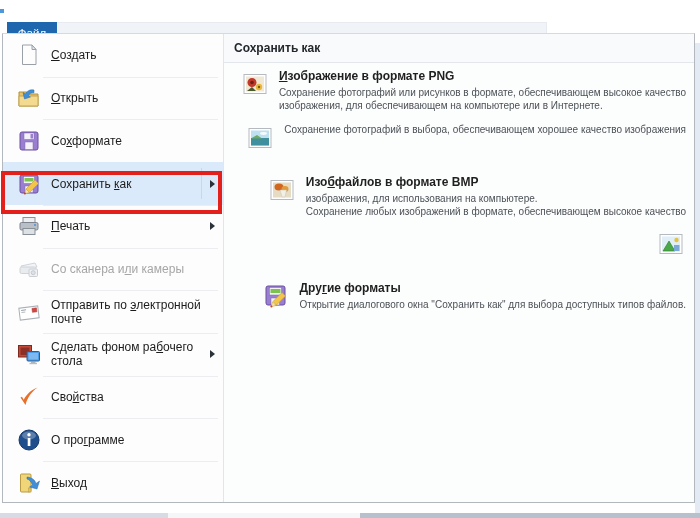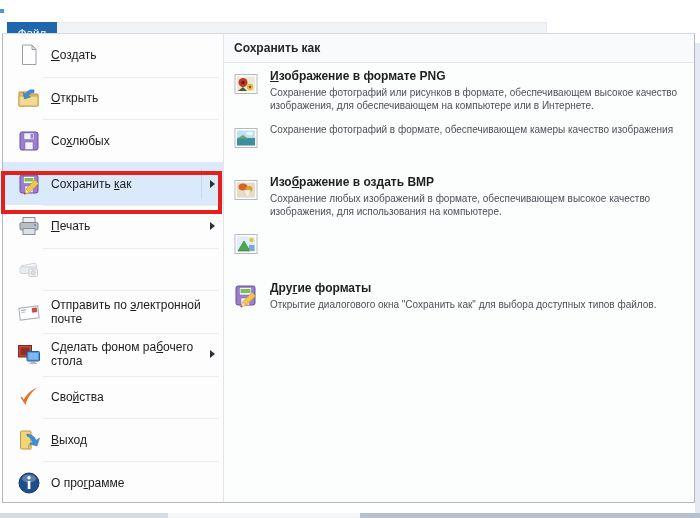--- a/index.html
+++ b/index.html
@@ -28,21 +28,21 @@
   .vline { position:absolute; right:21px; top:6px; bottom:6px; width:1px; background:#c5d9ee; }
   .sub-arrow { position:absolute; right:8px; top:50%; margin-top:-4px; width:0; height:0;
                border-left:5px solid #2b3138; border-top:4px solid transparent; border-bottom:4px solid transparent; }
   .key { text-decoration:underline; }
 
   .red-box { position:absolute; left:1px; top:171px; width:221px; height:43px; border:4px solid #e3201c; pointer-events:none; z-index:6; }
 
   
   .sub-pane { flex:1; border-left:1px solid #e2e5e9; background:#fcfdfd; display:flex; flex-direction:column; }
   .sub-header { padding:7px 0 7px 10px; font-size:12px; font-weight:bold; color:#24272b; background:#f8fafb; border-bottom:1px solid #e3e6ea; }
-  .sub-item { display:flex; align-items:flex-start; min-height:52px; padding:6px 8px 4px 9px; }
+  .sub-item { display:flex; align-items:flex-start; min-height:52px; padding:6px 8px 4px 9px;justify-content:flex-end; }
   .sub-item .ic { width:28px; flex:none; margin-top:2px; }
   .sub-item .txt { margin-left:9px; }
   .sub-title { font-size:12px; font-weight:bold; color:#1f1f1f; margin-bottom:3px; }
   .sub-desc { font-size:10px; line-height:13.4px; color:#4c5157; white-space:nowrap; overflow:hidden; }
 
   .right-strip { position:absolute; left:695px; top:43px; width:5px; height:470px; background:#e4eaf4; }
   .bottom-strip { position:absolute; left:0; top:513px; width:700px; height:5px; display:flex; }
   .bs-a { width:168px; background:#d7dce4; }
   .bs-b { width:192px; background:#f4f6f8; }
   .bs-c { flex:1; background:#b7c0cd; }
@@ -83,21 +83,21 @@
 
       <div class="mrow">
         <span class="ic">
           <svg width="26" height="26" viewBox="0 0 26 26">
             <rect x="4" y="4" width="18" height="18" rx="2" fill="#9a7fd1" stroke="#6a4fa0"></rect>
             <rect x="8" y="5" width="10" height="6.5" fill="#f4f2f8" stroke="#7d66b0" stroke-width="0.5"></rect>
             <rect x="9" y="14" width="8" height="7.5" fill="#f4f2f8" stroke="#7d66b0" stroke-width="0.5"></rect>
             <rect x="14.5" y="6" width="2.5" height="4.5" fill="#9a7fd1"></rect>
           </svg>
         </span>
-        <span class="lbl"><span>Со</span><span class="key">х</span><span>любых</span></span>
+        <span class="lbl"><span>Со</span><span class="key">х</span><span>формате</span></span>
       </div>
 
       <div class="mrow selected">
         <span class="ic">
           <svg width="26" height="26" viewBox="0 0 26 26">
             <rect x="4" y="4" width="18" height="18" rx="2" fill="#9a7fd1" stroke="#6a4fa0"></rect>
             <rect x="7.5" y="5.5" width="11" height="7" fill="#f4f2f8" stroke="#7d66b0" stroke-width="0.5"></rect>
             <rect x="8.5" y="7" width="9" height="3.5" fill="#7cc24e"></rect>
             <rect x="9" y="15" width="8" height="6.5" fill="#f4f2f8" stroke="#7d66b0" stroke-width="0.5"></rect>
             <path d="M19 9 l3.5 3.5 -9 9 -3.5 -3.5 z" fill="#f3c64a" stroke="#c79a2e" stroke-width="0.6"></path>
@@ -125,20 +125,21 @@
 
       <div class="mrow disabled">
         <span class="ic">
           <svg width="26" height="26" viewBox="0 0 26 26" opacity="0.65">
             <path d="M5 10 l14 -3 2 4 -14 3 z" fill="#eef0f3" stroke="#b7bcc3"></path>
             <rect x="4" y="11" width="16" height="6.5" rx="1.5" fill="#dfe3e8" stroke="#b7bcc3"></rect>
             <rect x="13" y="13" width="8.5" height="7.5" rx="1" fill="#e9ecef" stroke="#b0b5bc"></rect>
             <circle cx="17.2" cy="16.7" r="2" fill="#cfd4da" stroke="#a8adb4"></circle>
           </svg>
         </span>
+        <span class="lbl"><span>Со сканера и</span><span class="key">л</span><span>и камеры</span></span>
       </div>
 
       <div class="mrow">
         <span class="ic">
           <svg width="26" height="26" viewBox="0 0 26 26">
             <g transform="rotate(-7 13 14)">
               <rect x="3.5" y="8" width="19" height="12" fill="#ffffff" stroke="#a9afb6"></rect>
               <rect x="5.5" y="10" width="5" height="1" fill="#9aa0a8"></rect>
               <rect x="5.5" y="12" width="4" height="1" fill="#b4bac1"></rect>
               <rect x="16.5" y="9.8" width="4.5" height="4" fill="#d64541" stroke="#a83430" stroke-width="0.5"></rect>
@@ -168,38 +169,38 @@
           <svg width="26" height="26" viewBox="0 0 26 26">
             <path d="M4.5 13.5 l5 7.5 c2 -8 6.5 -13.5 12 -17.5 -6.5 2.5 -11 7 -13.8 12.3 l-1.7 -3z" fill="#e8702a"></path>
           </svg>
         </span>
         <span class="lbl"><span>Сво</span><span class="key">й</span><span>ства</span></span>
       </div>
 
       <div class="mrow">
         <span class="ic">
           <svg width="26" height="26" viewBox="0 0 26 26">
-            <rect x="4.5" y="4" width="10.5" height="18" rx="1" fill="#f0d678" stroke="#b89b43"></rect>
-            <rect x="12.5" y="18" width="2.5" height="4" fill="#e2c35c" stroke="#b89b43" stroke-width="0.5"></rect>
-            <path d="M11 7 c5 0.5 8 3 9 6.5 l3.5 -2.5 -2.5 8 -7.5 -2 3 -2 c-1.5 -3.5 -3 -5.5 -5.5 -6 z" fill="#3f8fd6" stroke="#2a6aa8" stroke-width="0.5"></path>
-          </svg>
-        </span>
-        <span class="lbl"><span class="key">В</span><span>ыход</span></span>
-      </div>
-
-      <div class="mrow">
-        <span class="ic">
-          <svg width="26" height="26" viewBox="0 0 26 26">
             <circle cx="13" cy="13" r="10" fill="#1f4e8c" stroke="#163a6b"></circle>
             <ellipse cx="13" cy="8.5" rx="7" ry="4" fill="rgba(255,255,255,0.28)"></ellipse>
             <rect x="11.7" y="11" width="2.7" height="8" fill="#ffffff"></rect>
             <circle cx="13" cy="7.8" r="1.7" fill="#ffffff"></circle>
           </svg>
         </span>
         <span class="lbl"><span>О про</span><span class="key">г</span><span>рамме</span></span>
+      </div>
+
+      <div class="mrow">
+        <span class="ic">
+          <svg width="26" height="26" viewBox="0 0 26 26">
+            <rect x="4.5" y="4" width="10.5" height="18" rx="1" fill="#f0d678" stroke="#b89b43"></rect>
+            <rect x="12.5" y="18" width="2.5" height="4" fill="#e2c35c" stroke="#b89b43" stroke-width="0.5"></rect>
+            <path d="M11 7 c5 0.5 8 3 9 6.5 l3.5 -2.5 -2.5 8 -7.5 -2 3 -2 c-1.5 -3.5 -3 -5.5 -5.5 -6 z" fill="#3f8fd6" stroke="#2a6aa8" stroke-width="0.5"></path>
+          </svg>
+        </span>
+        <span class="lbl"><span class="key">В</span><span>ыход</span></span>
       </div>
 
     </div>
 
     <div class="sub-pane">
       <div class="sub-header">Сохранить как</div>
 
       <div class="sub-item">
         <span class="ic">
           <svg width="26" height="26" viewBox="0 0 26 26">
@@ -226,40 +227,40 @@
           <svg width="26" height="26" viewBox="0 0 26 26">
             <rect x="2" y="3.5" width="22" height="19" fill="#ffffff" stroke="#b5bac0"></rect>
             <rect x="4" y="5.5" width="18" height="15" fill="#bfe0f0"></rect>
             <rect x="4" y="13" width="18" height="7.5" fill="#3f8f9e"></rect>
             <path d="M4 13.5 l6 -3.5 5 3.5 z" fill="#6faa62"></path>
             <ellipse cx="16.5" cy="8.5" rx="3.5" ry="1.4" fill="#ffffff" opacity="0.85"></ellipse>
           </svg>
         </span>
         <span class="txt">
           <div class="sub-desc">
-            <div>Сохранение фотографий в формате, обеспечивающем камеры качество изображения</div>
+            <div>Сохранение фотографий в выбора, обеспечивающем хорошее качество изображения</div>
           </div>
         </span>
       </div>
 
       <div class="sub-item">
         <span class="ic">
           <svg width="26" height="26" viewBox="0 0 26 26">
             <rect x="2" y="3.5" width="22" height="19" fill="#ffffff" stroke="#b5bac0"></rect>
             <rect x="4" y="5.5" width="18" height="15" fill="#e6dcc4"></rect>
             <ellipse cx="10" cy="10" rx="4.5" ry="3.5" fill="#d1661f"></ellipse>
             <ellipse cx="16" cy="12" rx="3.5" ry="3" fill="#e09a3a"></ellipse>
             <path d="M11 13 l2 7 3 0 1.5 -7 z" fill="#f2efe6" stroke="#c9c2ae" stroke-width="0.5"></path>
           </svg>
         </span>
         <span class="txt">
-          <div class="sub-title"><span>Изо</span><span class="key">б</span><span>ражение в оздать BMP</span></div>
+          <div class="sub-title"><span>Изо</span><span class="key">б</span><span>файлов в формате BMP</span></div>
           <div class="sub-desc">
+            <div>изображения, для использования на компьютере.</div>
             <div>Сохранение любых изображений в формате, обеспечивающем высокое качество</div>
-            <div>изображения, для использования на компьютере.</div>
           </div>
         </span>
       </div>
 
       <div class="sub-item">
         <span class="ic">
           <svg width="26" height="26" viewBox="0 0 26 26">
             <rect x="2" y="3.5" width="22" height="19" fill="#ffffff" stroke="#b5bac0"></rect>
             <rect x="4" y="5.5" width="18" height="15" fill="#dfeef7"></rect>
             <path d="M5 20 l6 -10 6 10 z" fill="#4aa847" stroke="#2f7a2d" stroke-width="0.6"></path>

